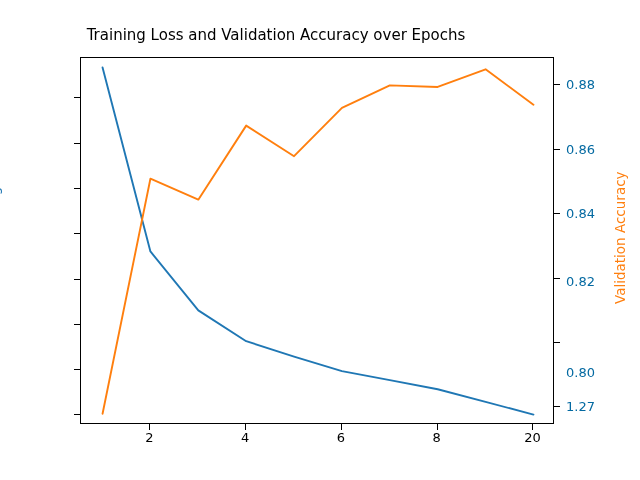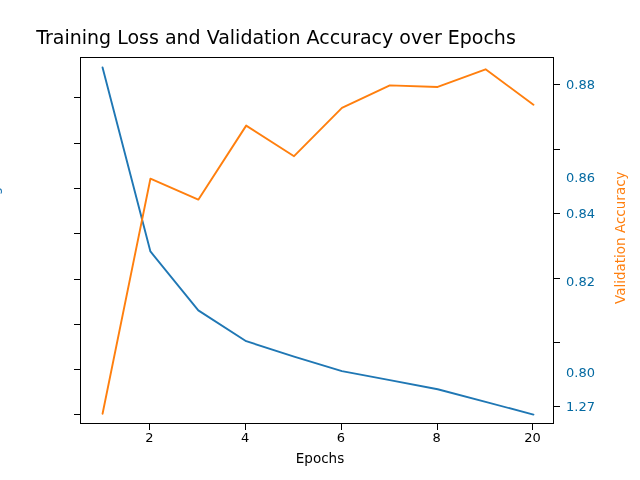--- a/index.html
+++ b/index.html
@@ -18,21 +18,21 @@
     width: 640px;
     height: 480px;
     background: #ffffff;
   }
   #chart-title {
     position: absolute;
     left: 0;
     top: 26px;
     width: 552px;
     text-align: center;
-    font-size: 19px;
+    font-size: 15px;
     color: #000000;
     white-space: nowrap;
   }
   #plot-area {
     position: absolute;
     left: 80px;
     top: 57px;
     width: 474px;
     height: 367px;
     border: 1.1px solid #000000;
@@ -118,40 +118,39 @@
 </style>
 </head>
 <body>
 
 <div id="figure">
 
   <div id="chart-title">Training Loss and Validation Accuracy over Epochs</div>
 
   <div id="ylabel-left">Training Loss</div>
   <div id="ylabel-right">Validation Accuracy</div>
-  <div id="xlabel">Epochs</div>
 
   <div id="tick-layer">
       <div class="ytick-left-mark" style="top: 414.485px;"></div>
       <div class="ytick-left-mark" style="top: 369.177px;"></div>
       <div class="ytick-left-mark" style="top: 323.868px;"></div>
       <div class="ytick-left-mark" style="top: 278.559px;"></div>
       <div class="ytick-left-mark" style="top: 233.251px;"></div>
       <div class="ytick-left-mark" style="top: 187.942px;"></div>
       <div class="ytick-left-mark" style="top: 142.633px;"></div>
       <div class="ytick-left-mark" style="top: 97.3247px;"></div>
       <div class="ytick-right" style="top: 406.294px;">1.27</div>
       <div class="ytick-right-mark" style="top: 406.294px;"></div>
       <div class="ytick-right" style="top: 341.908px; margin-top: 30px;">0.80</div>
       <div class="ytick-right-mark" style="top: 341.908px;"></div>
       <div class="ytick-right" style="top: 281px;">0.82</div>
       <div class="ytick-right-mark" style="top: 277.522px;"></div>
       <div class="ytick-right" style="top: 213.136px;">0.84</div>
       <div class="ytick-right-mark" style="top: 213.136px;"></div>
-      <div class="ytick-right" style="top: 148.75px; margin-top: 28px;">0.86</div>
+      <div class="ytick-right" style="top: 148.75px;">0.86</div>
       <div class="ytick-right-mark" style="top: 148.75px;"></div>
       <div class="ytick-right" style="top: 84.364px;">0.88</div>
       <div class="ytick-right-mark" style="top: 84.364px;"></div>
       <div class="xtick" style="left: 149.424px;">2</div>
       <div class="xtick-mark" style="left: 149.424px;"></div>
       <div class="xtick" style="left: 245.182px;">4</div>
       <div class="xtick-mark" style="left: 245.182px;"></div>
       <div class="xtick" style="left: 340.939px;">6</div>
       <div class="xtick-mark" style="left: 340.939px;"></div>
       <div class="xtick" style="left: 436.697px;">8</div>

